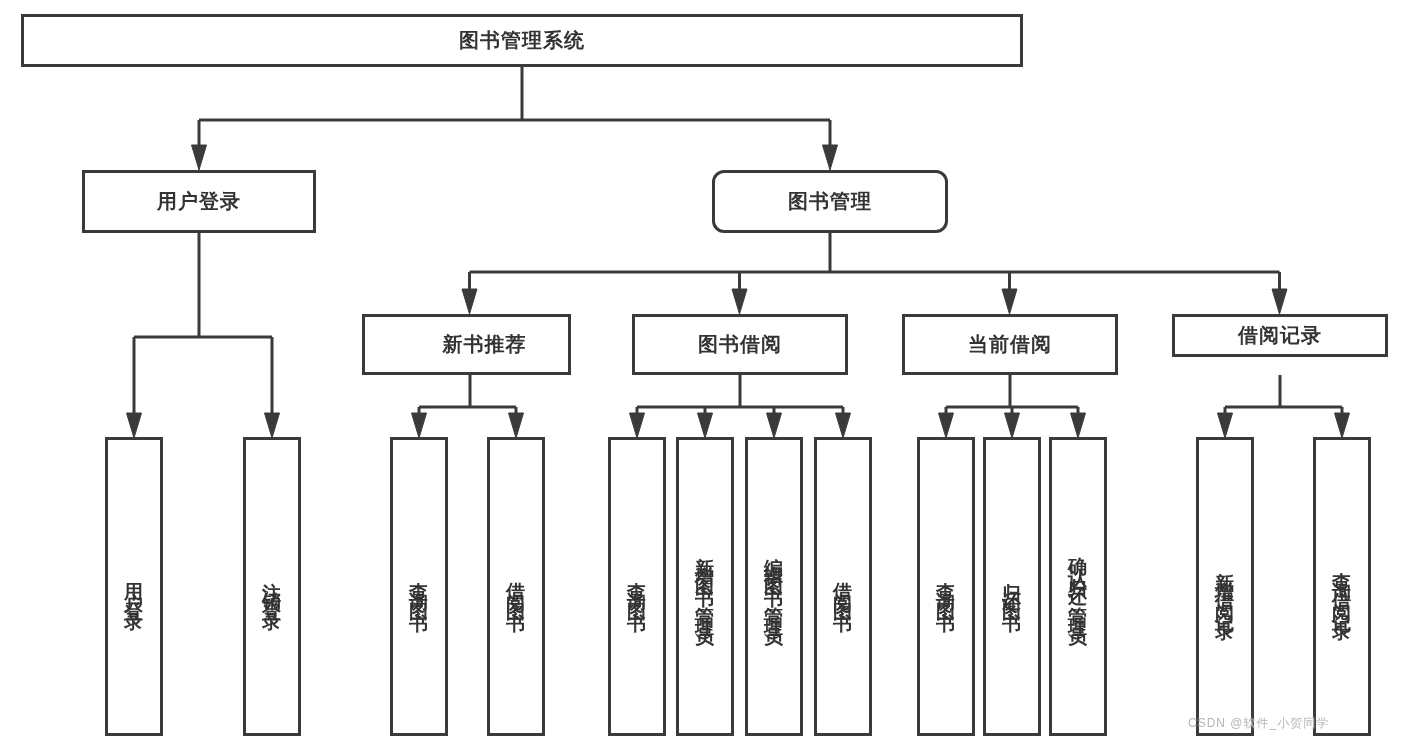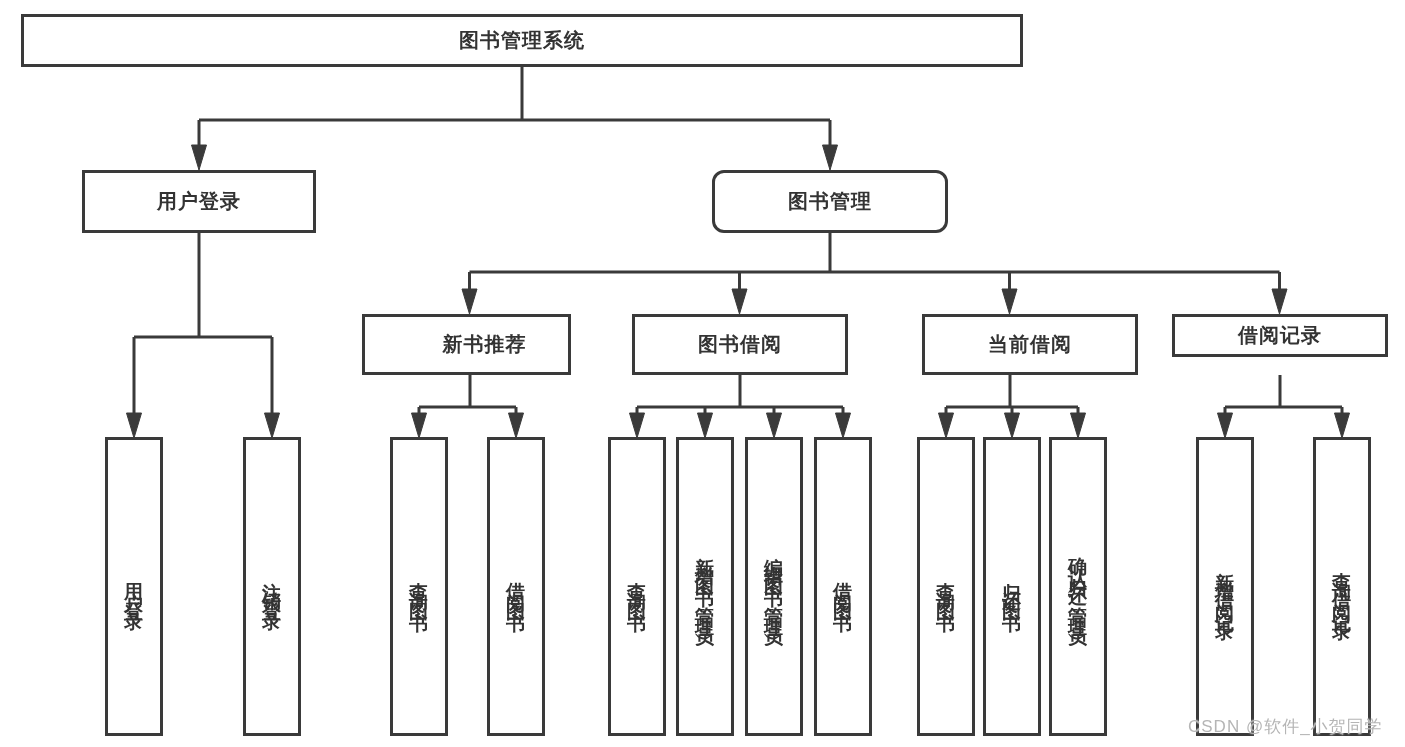--- a/index.html
+++ b/index.html
@@ -34,21 +34,21 @@
   }
   .leaf span{
     writing-mode:vertical-rl;
     font-size:19px;
     letter-spacing:10px;
     line-height:1;
   }
   .watermark{
     position:absolute;
     left:1188px;top:715px;
-    font-size:17px;
+    font-size:12px;
     letter-spacing:1px;
     color:var(--wm);
     text-shadow:0 0 2px #ffffff;
     white-space:nowrap;
   }
 </style>
 </head>
 <body>
 
 <div class="canvas">
@@ -93,21 +93,21 @@
     </g>
   </svg>
 
   <div class="node" style="left:21px;top:14px;width:1002px;height:53px;">图书管理系统</div>
 
   <div class="node" style="left:82px;top:170px;width:234px;height:63px;">用户登录</div>
   <div class="node" style="left:712px;top:170px;width:236px;height:63px;border-radius:12px;">图书管理</div>
 
   <div class="node" style="left:362px;top:314px;width:209px;height:61px;padding-left:36px;">新书推荐</div>
   <div class="node" style="left:632px;top:314px;width:216px;height:61px;">图书借阅</div>
-  <div class="node" style="left:902px;top:314px;width:216px;height:61px;margin-left:20px;">当前借阅</div>
+  <div class="node" style="left:902px;top:314px;width:216px;height:61px;">当前借阅</div>
   <div class="node" style="left:1172px;top:314px;width:216px;height:43px;">借阅记录</div>
 
   <div class="node leaf" style="left:105px;top:437px;width:58px;height:299px;">
     <span>用户登录</span>
   </div>
   <div class="node leaf" style="left:243px;top:437px;width:58px;height:299px;">
     <span>注销登录</span>
   </div>
 
   <div class="node leaf" style="left:390px;top:437px;width:58px;height:299px;">

